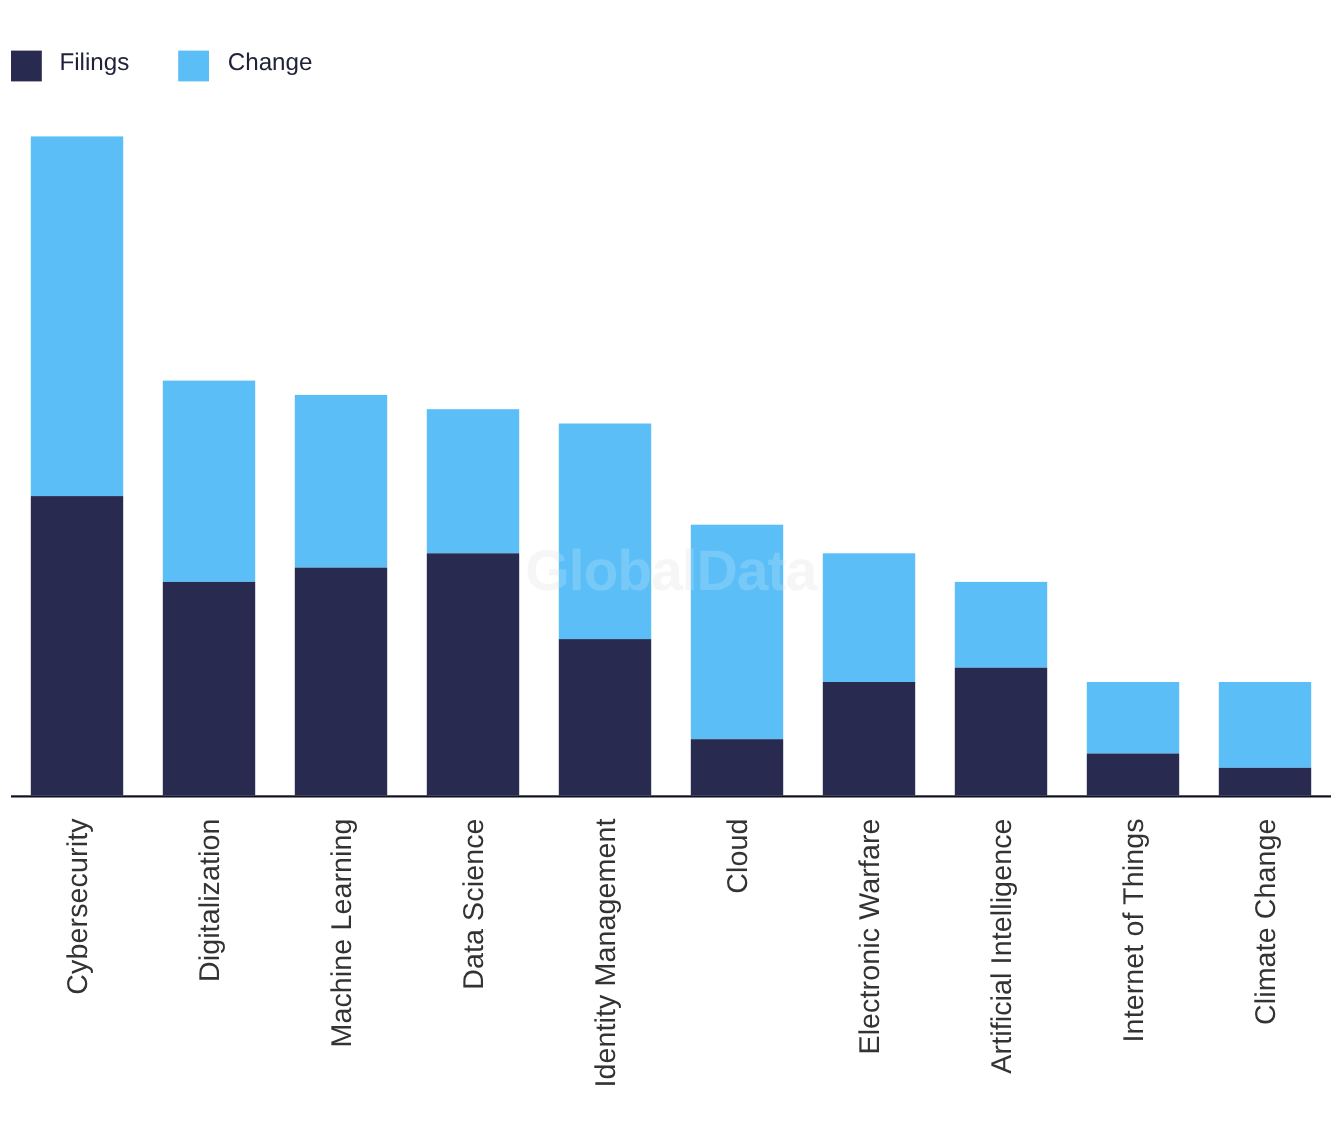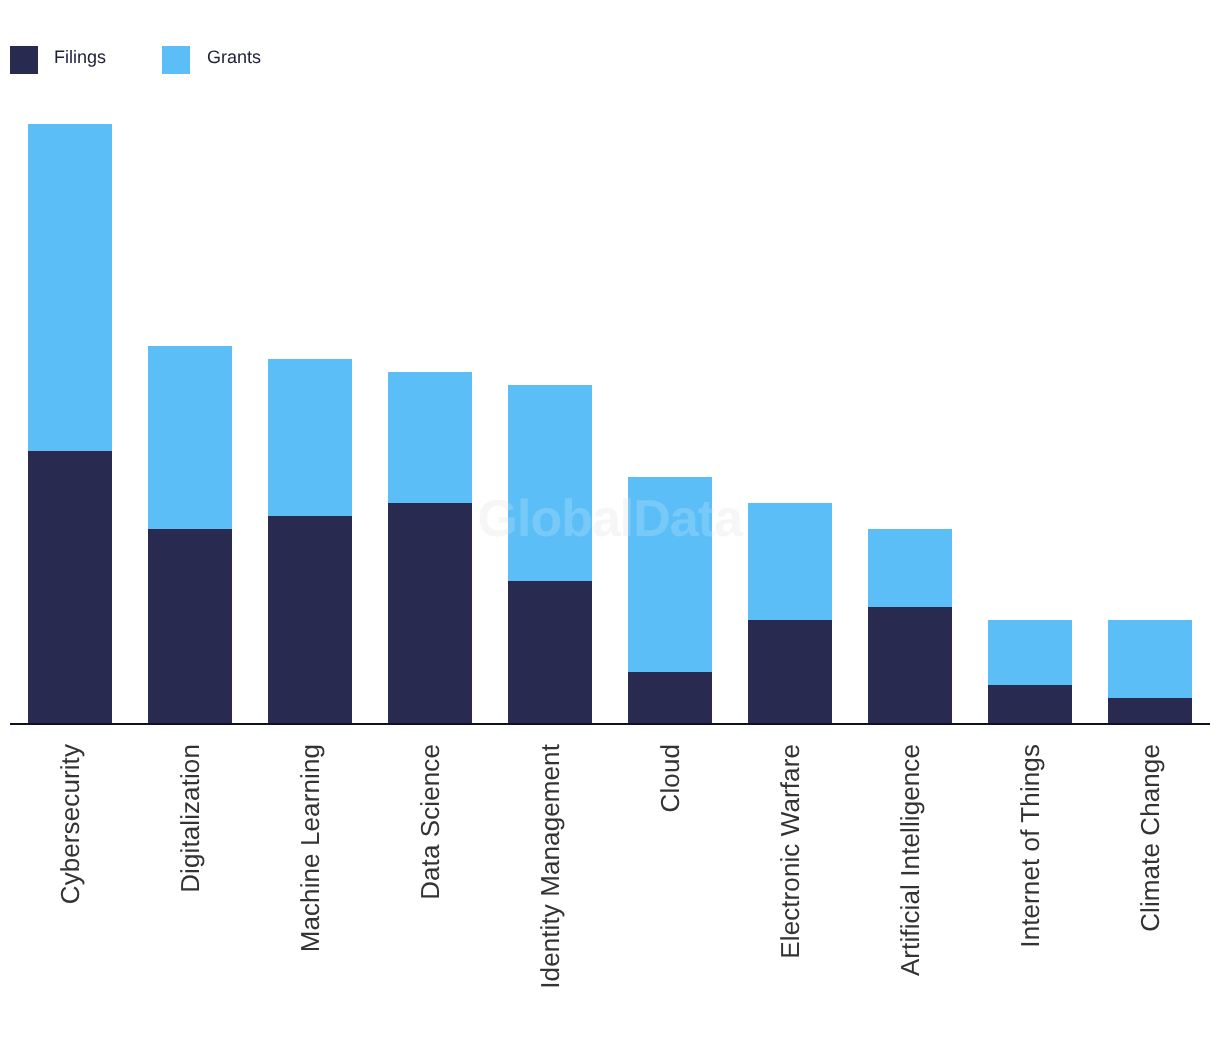--- a/index.html
+++ b/index.html
@@ -43,21 +43,21 @@
     left: 0;
     top: 2px;
     width: 28px;
     height: 28px;
     display: block;
   }
   .legend-label {
     position: absolute;
     top: 0;
     transform: translateZ(0);
-    font-size: 18px;
+    font-size: 22px;
     line-height: 26px;
     color: #20223a;
     white-space: nowrap;
   }
 
   
   #plot {
     position: absolute;
     left: 0;
     top: 0;
@@ -189,17 +189,17 @@
       <div class="cat-label" style="left: 1136.5px; color: rgb(51, 51, 51);">Climate Change</div>
     </div>
 
   <div id="legend">
       <div class="legend-item" style="left: 10px;">
         <span class="legend-swatch" style="background: rgb(40, 42, 79);"></span>
         <span class="legend-label" style="left: 44px;">Filings</span>
       </div>
       <div class="legend-item" style="left: 162px;">
         <span class="legend-swatch" style="background: rgb(92, 190, 247);"></span>
-        <span class="legend-label" style="left: 45px;">Grants</span>
+        <span class="legend-label" style="left: 45px;">Change</span>
       </div>
     </div>
 
 </div>
 
 </body></html>

